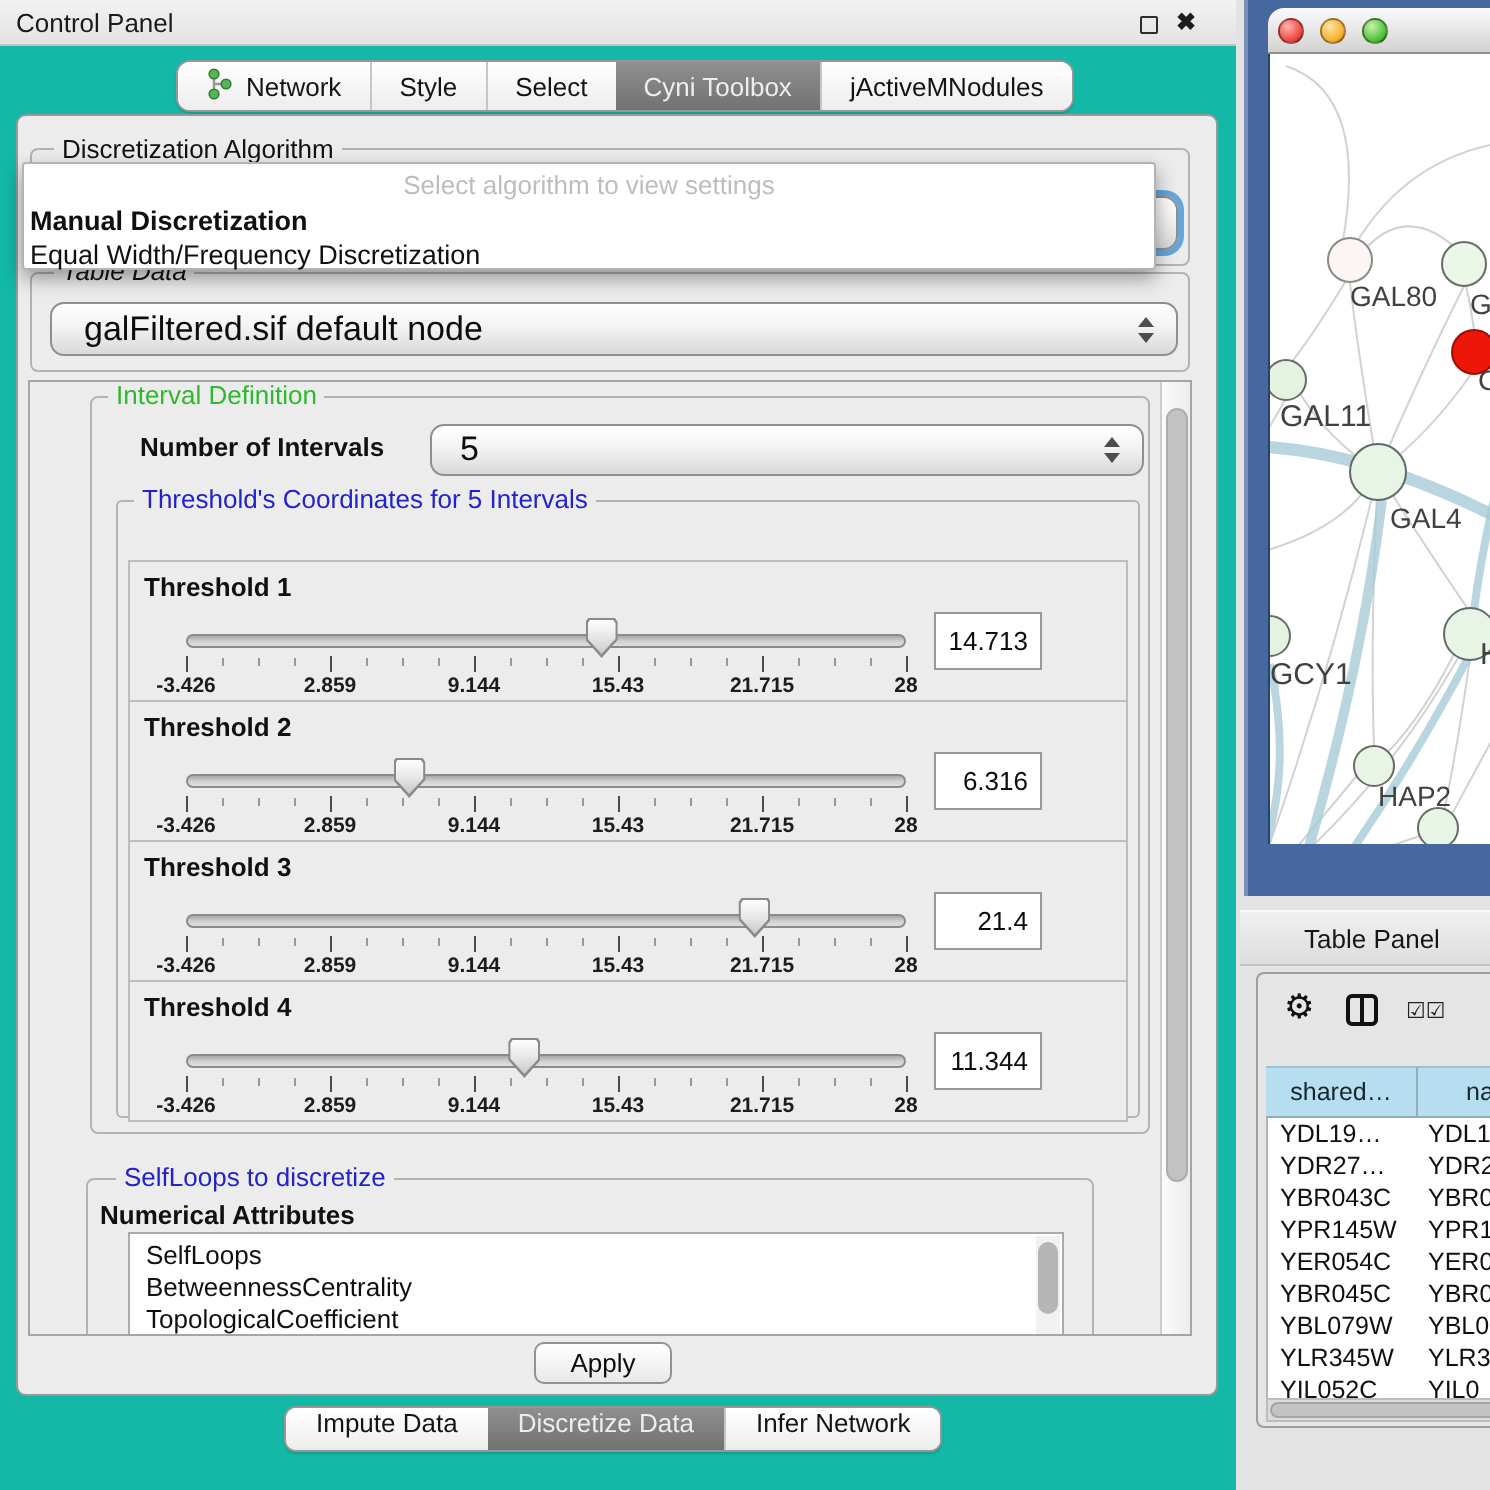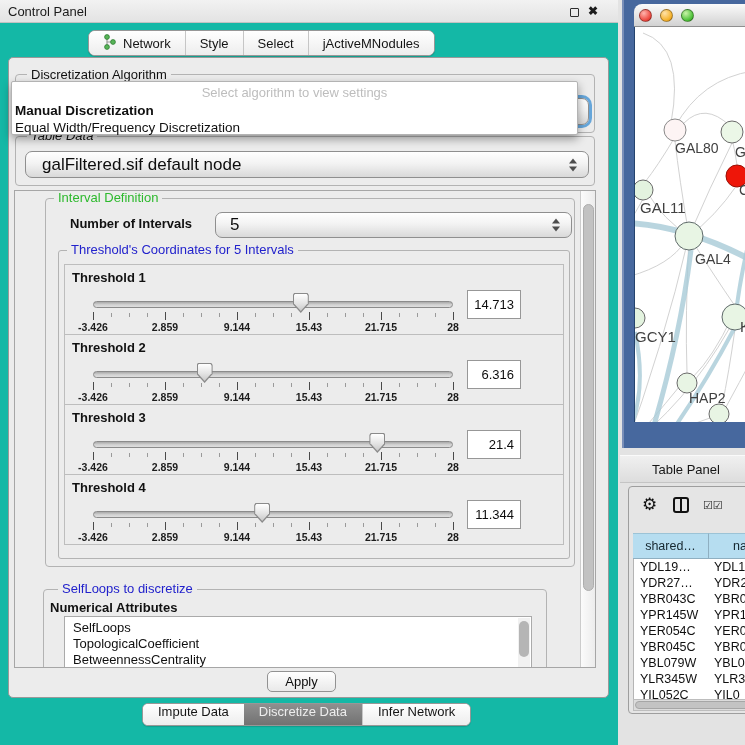--- a/index.html
+++ b/index.html
@@ -42,21 +42,21 @@
   .popup-hint{position:absolute;left:0;top:3px;width:100%;text-align:center;font-size:13px;color:#bdbdbd;}
   .popup-opts{position:absolute;left:3px;top:20px;right:3px;}
   .popup-opt{font-size:13.5px;line-height:17px;color:#101010;white-space:nowrap;}
   .popup-opt.bold{font-weight:700;}
   
   .scrollpane{position:absolute;left:14px;top:190px;width:582px;height:478px;border:1px solid #a6a6a6;overflow:hidden;background:#ececec;}
   .vsb-track{position:absolute;left:565px;top:0;width:16px;height:477px;background:linear-gradient(90deg,#fbfbfb,#ebebeb);border-left:1px solid #cccccc;}
   .vsb-thumb{position:absolute;left:2px;top:13px;width:11px;height:387px;background:#c2c2c2;border:1px solid #adadad;border-radius:6px;}
   
   .thr-block{position:relative;width:500px;height:71px;border:1px solid #bdbdbd;background:#ececec;margin-top:-1px;}
-  .thr-block:first-child{margin-top:0;text-decoration:underline;}
+  .thr-block:first-child{margin-top:16px;text-decoration:underline;}
   .thr-label{position:absolute;left:7px;top:5px;font-size:13px;font-weight:700;color:#111;}
   .track{position:absolute;left:28px;top:36px;width:360px;height:7px;border:1px solid #8b8b8b;border-radius:4px;
          background:linear-gradient(#a9a9a9,#d2d2d2 55%,#dedede);}
   .thumb{position:absolute;top:28px;width:16px;height:20px;background:#8a8a8a;
          clip-path:polygon(8% 0,92% 0,100% 10%,100% 55%,50% 100%,0 55%,0 10%);z-index:3;}
   .thumb .thumb-in{position:absolute;left:1px;top:1px;right:1px;bottom:2px;
          clip-path:polygon(8% 0,92% 0,100% 10%,100% 55%,50% 100%,0 55%,0 10%);
          background:linear-gradient(#ffffff,#e4e4e4 55%,#c9c9c9);}
   .ticks{position:absolute;left:28px;top:47px;width:361px;height:10px;}
   .tick{position:absolute;top:1px;width:1px;height:4px;background:#9a9a9a;}
@@ -135,20 +135,23 @@
           </svg>
         </span>
         <span>Network</span>
       </div>
       <div class="tab sep">
         <span>Style</span>
       </div>
       <div class="tab sep">
         <span>Select</span>
       </div>
+      <div class="tab selected">
+        <span>Cyni Toolbox</span>
+      </div>
       <div class="tab sep">
         <span>jActiveMNodules</span>
       </div>
     </div>
 
     <div class="content-panel"></div>
 
     <div class="group" style="left:15px;top:74px;width:580px;height:59px;">
       <span class="group-title" style="left:11px;top:-7px;">Discretization Algorithm</span>
       <div class="combo focusring" style="left:9px;top:23px;width:564px;height:27px;z-index:5;">
@@ -345,22 +348,22 @@
             </div>
         </div>
       </div>
 
       <div class="group" style="left:28px;top:398px;width:504px;height:110px;">
         <span class="group-title t-blue" style="left:14px;top:-8px;">SelfLoops to discretize</span>
         <span class="attr-sub" style="left:6px;top:10px;">Numerical Attributes</span>
         <div class="attr-list" style="left:20px;top:26px;width:468px;height:53px;">
           <div style="padding-top:3px;">
               <div class="attr-item">SelfLoops</div>
+              <div class="attr-item">BetweennessCentrality</div>
               <div class="attr-item">TopologicalCoefficient</div>
-              <div class="attr-item">BetweennessCentrality</div>
             </div>
           <div class="lsb-track">
             <div class="lsb-thumb"></div>
           </div>
         </div>
       </div>
 
       <div class="vsb-track">
         <div class="vsb-thumb"></div>
       </div>

